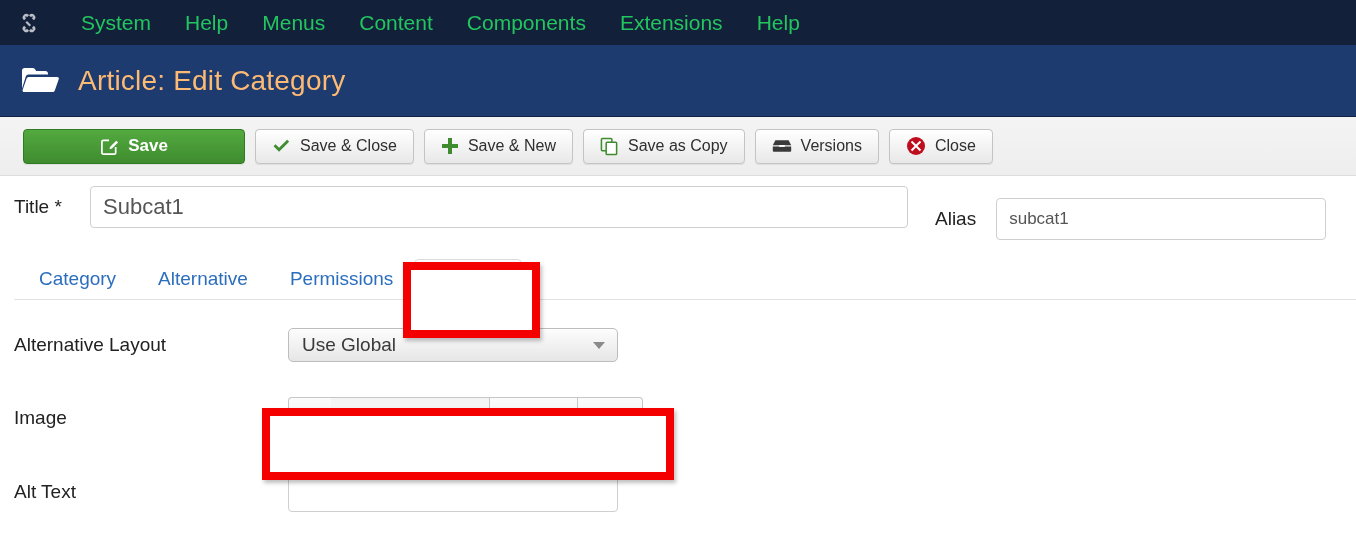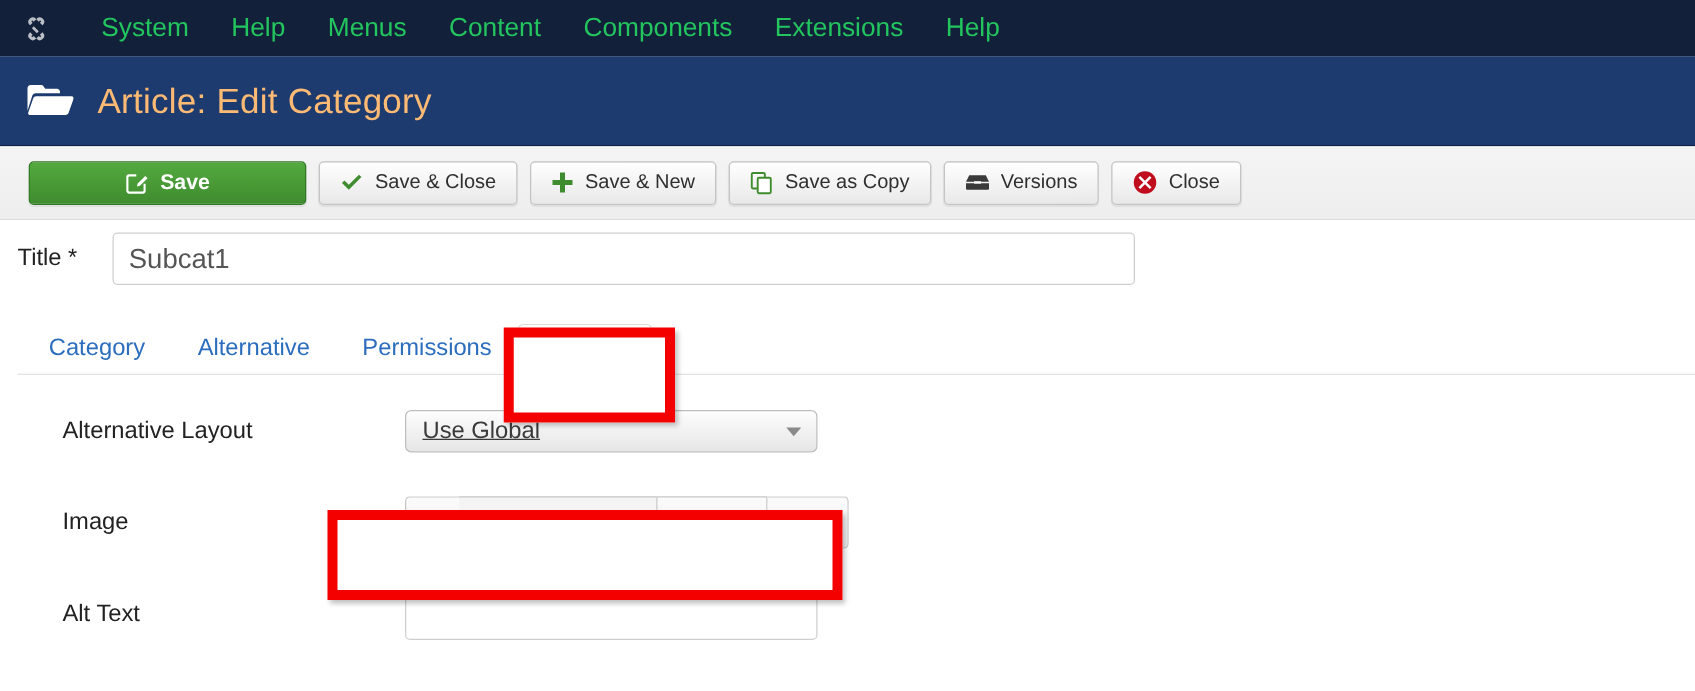--- a/index.html
+++ b/index.html
@@ -188,42 +188,40 @@
     box-shadow: 2px 3px 4px rgba(0,0,0,.25);
   }
   .annot-inner-white { background: #ffffff; }
 
   
   .opt-row {
     display: flex;
     align-items: center;
     padding-left: 14px;
     position: relative;
-    margin-left: 36px;
   }
   .opt-label {
     font-size: 19px;
     color: #222;
     width: 274px;
     flex: 0 0 274px;
   }
   .select-box {
     width: 330px; height: 34px;
     border: 1px solid #bdbdbd;
     border-radius: 5px;
     background: linear-gradient(#fdfdfd, #e6e6e6);
     display: flex;
     align-items: center;
     justify-content: space-between;
     padding: 0 12px 0 13px;
     font-size: 19px;
     color: #3a3a3a;
     cursor: pointer;
     box-shadow: inset 0 1px 0 #fff;
-    text-decoration: underline;
   }
   .caret {
     width: 0; height: 0;
     border-left: 6px solid transparent;
     border-right: 6px solid transparent;
     border-top: 7px solid #8a8a8a;
   }
 
   
   .input-group {
@@ -364,20 +362,24 @@
     </span>
     <span>Close</span>
   </div>
 </div>
 
 <div class="form-area">
 
   <div class="row-title">
     <div class="label-title">Title *</div>
     <input class="input-title" value="Subcat1" style="">
+    <div class="alias-group">
+      <div class="label-alias">Alias</div>
+      <input class="input-alias" value="subcat1" style="">
+    </div>
   </div>
 
   <div class="tabs-wrap">
     <div class="tabs-underline"></div>
     <div class="tabs">
       <div class="tab">Category</div>
       <div class="tab">Alternative</div>
       <div class="tab">Permissions</div>
       <div class="tab active">Options</div>
     </div>

